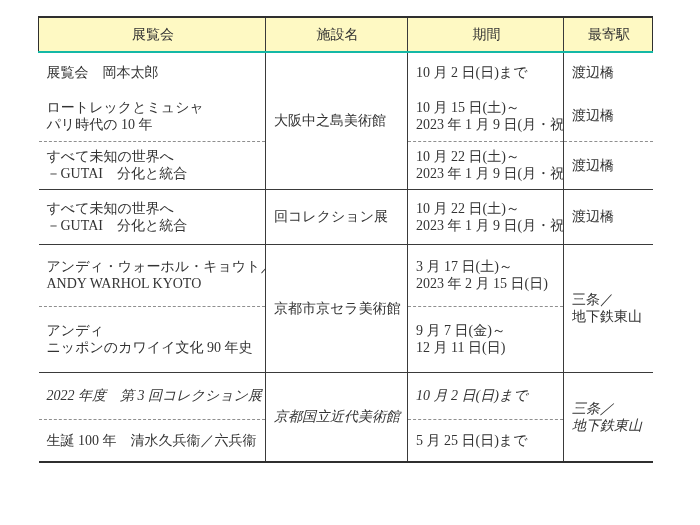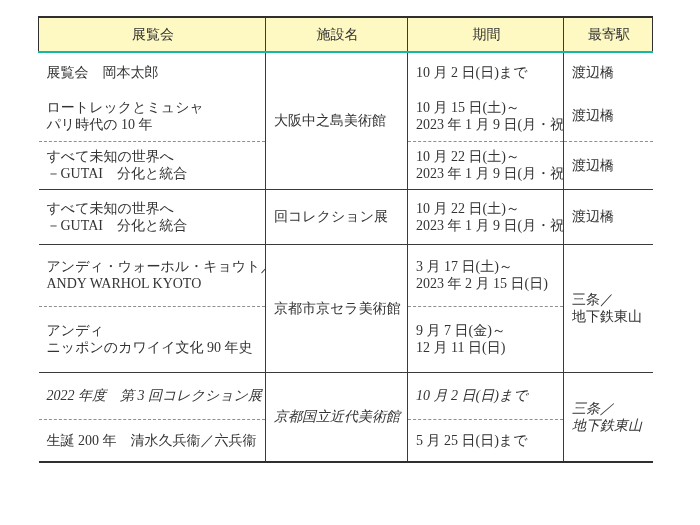--- a/index.html
+++ b/index.html
@@ -152,21 +152,21 @@
         <div class="ln">10 月 2 日(日)まで</div>
       </td>
       <td class="bb-none" rowspan="2">
         <div class="ln">三条／</div>
         <div class="ln">地下鉄東山</div>
       </td>
     </tr>
 
     <tr class="r8">
       <td class="vline bb-none">
-        <div class="ln">生誕 200 年　清水久兵衞／六兵衞</div>
+        <div class="ln">生誕 100 年　清水久兵衞／六兵衞</div>
       </td>
       <td class="vline bb-none">
         <div class="ln">5 月 25 日(日)まで</div>
       </td>
     </tr>
   </tbody>
     </table>
 </div>
 
 </body></html>

